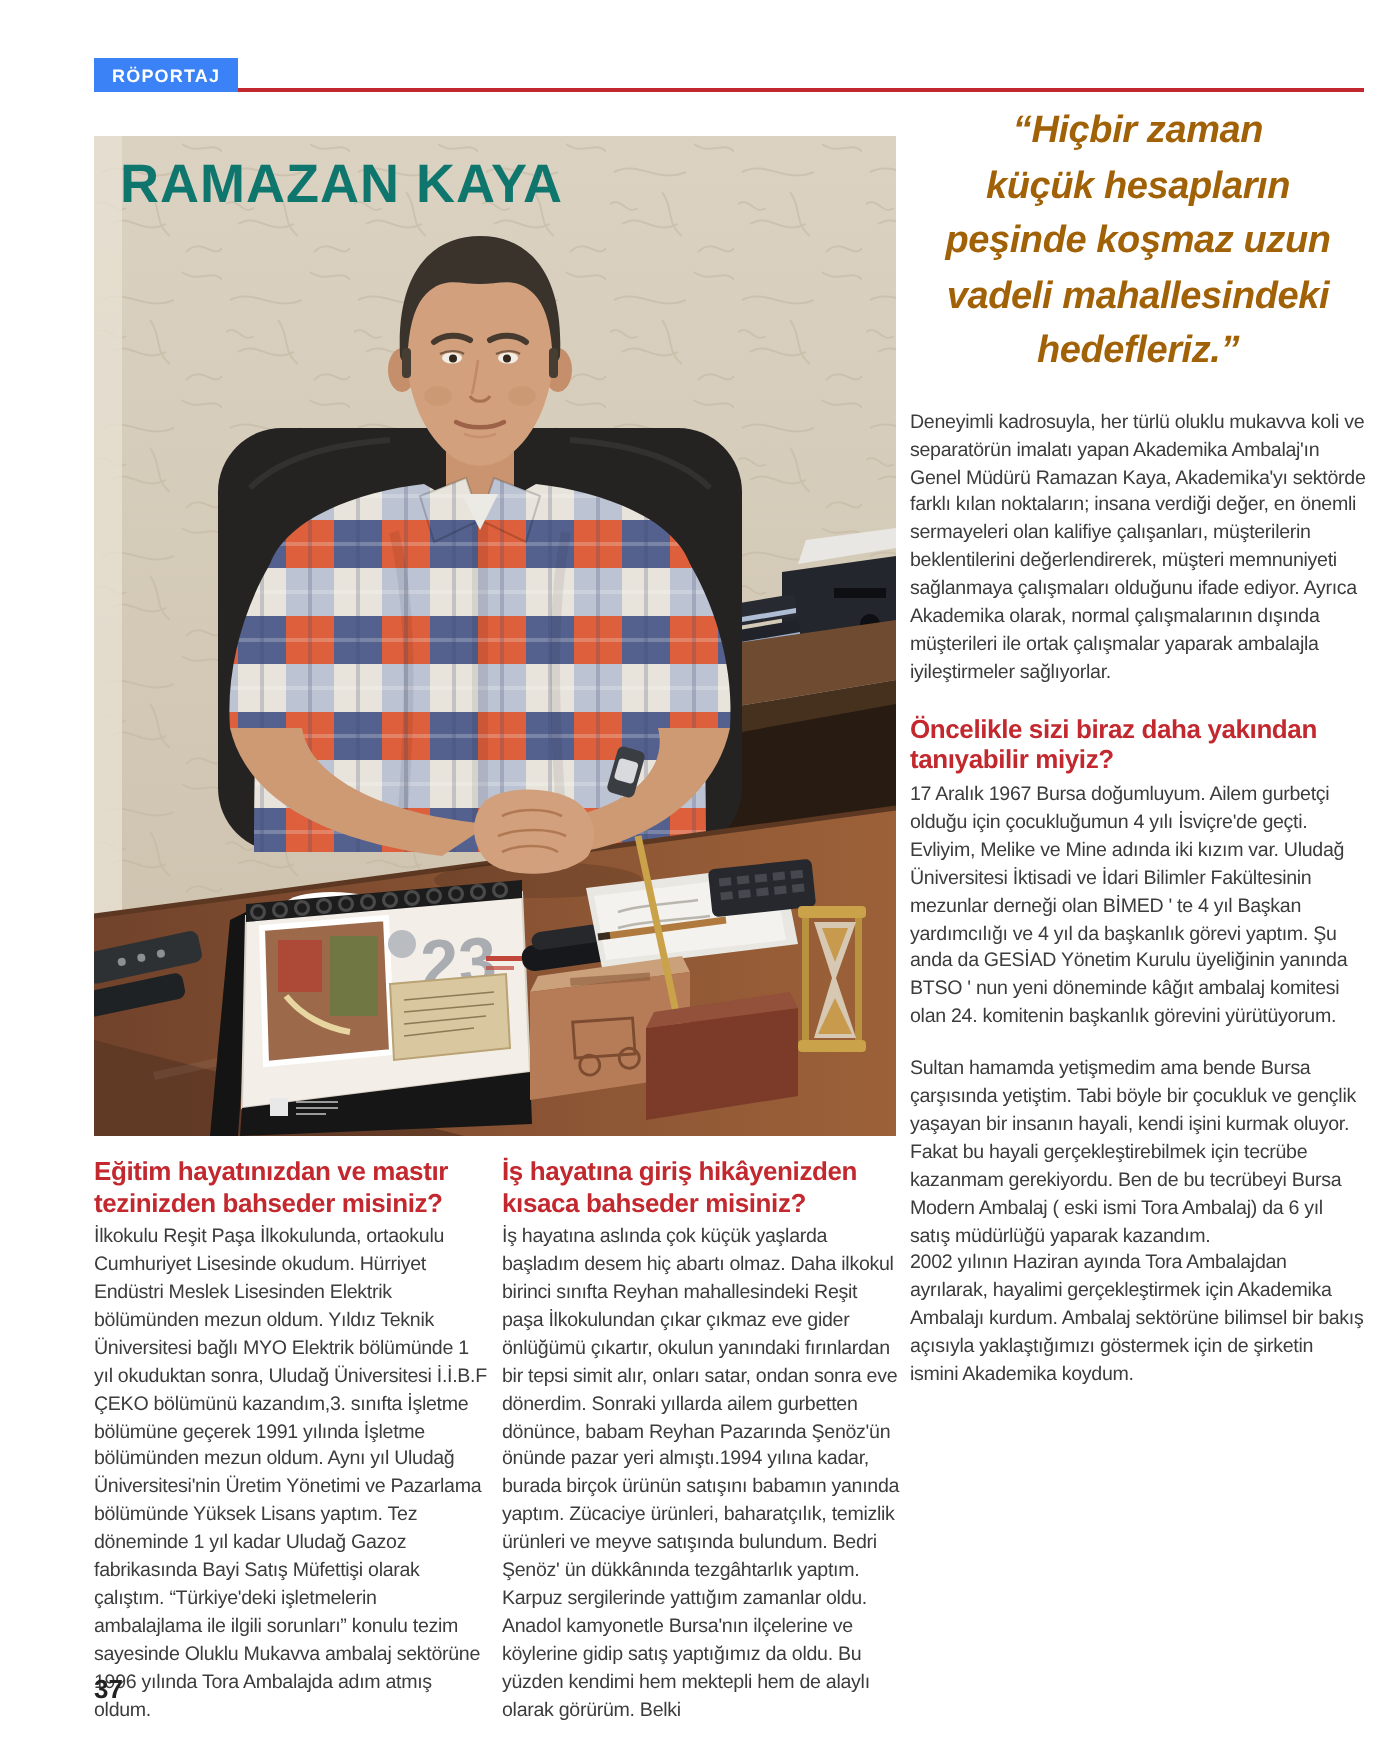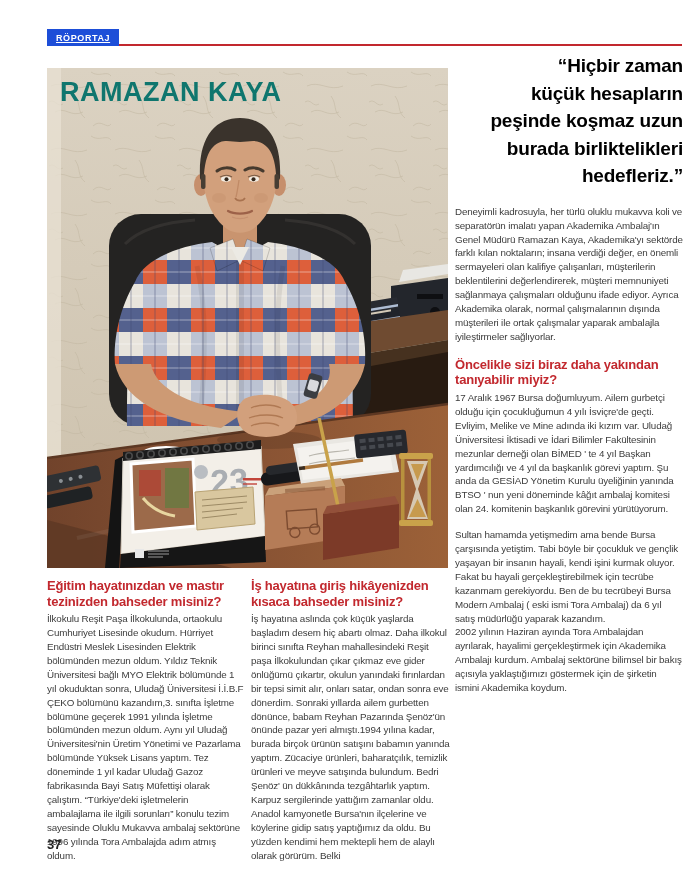--- a/index.html
+++ b/index.html
@@ -3,44 +3,44 @@
 <meta charset="utf-8">
 <style>
   html,body{margin:0;padding:0;}
   body{
     width:700px;height:882px;position:relative;background:#ffffff;
     font-family:"Liberation Sans", sans-serif;overflow:hidden;
     -webkit-font-smoothing:antialiased;
   }
   .kicker-tag{
     position:absolute;left:47px;top:29px;z-index:2;
-    background:#1d4ed8;color:#fff;font-size:9px;font-weight:700;
-    letter-spacing:.6px;padding:4px 9px 3px 9px;text-decoration:underline;
+    background:#3b82f6;color:#fff;font-size:9px;font-weight:700;
+    letter-spacing:.6px;padding:4px 9px 3px 9px;
   }
   .kicker-rule{
     position:absolute;left:47px;top:44px;width:635px;height:2px;background:#c2282e;
   }
   .photo{
     position:absolute;left:47px;top:68px;width:401px;height:500px;overflow:hidden;
     background:#d8cfbf;
   }
   .photo svg{display:block;width:401px;height:500px;}
   .photo-title{position:absolute;left:13px;top:10px;z-index:3;}
   .photo-name{
     font-size:27px;font-weight:700;color:#0f766e;letter-spacing:.5px;line-height:1.05;
   }
   .photo-role{
     font-size:14.5px;color:#33302a;margin-top:6px;letter-spacing:.1px;
   }
   .right-col{
     position:absolute;left:455px;top:52px;width:228px;
   }
   .pull-quote{
-    color:#000000;font-weight:700;font-size:19px;line-height:1.45;
-    text-align:right;letter-spacing:-0.2px;
+    color:#a16207;font-weight:700;font-size:19px;line-height:1.45;
+    text-align:center;letter-spacing:-0.2px;font-style:italic;
   }
   .quote-line{display:block;}
   .body-text{
     font-size:9.8px;line-height:1.42;letter-spacing:-0.15px;color:#3c3c3c;
   }
   .intro{margin-top:15px;}
   .qa-q{
     color:#c2282e;font-weight:700;font-size:13px;line-height:1.2;
     letter-spacing:-0.2px;margin:13px 0 3px 0;
   }
@@ -272,21 +272,21 @@
   <div class="photo-title">
     <div class="photo-name">RAMAZAN KAYA</div>
   </div>
 </div>
 
 <div class="right-col">
   <div class="pull-quote">
     <span class="quote-line">“Hiçbir zaman</span>
     <span class="quote-line">küçük hesapların</span>
     <span class="quote-line">peşinde koşmaz uzun</span>
-    <span class="quote-line">burada birliktelikleri</span>
+    <span class="quote-line">vadeli mahallesindeki</span>
     <span class="quote-line">hedefleriz.”</span>
   </div>
   <div class="body-text intro">Deneyimli kadrosuyla, her türlü oluklu mukavva koli ve separatörün imalatı yapan Akademika Ambalaj'ın Genel Müdürü Ramazan Kaya, Akademika'yı sektörde farklı kılan noktaların; insana verdiği değer, en önemli sermayeleri olan kalifiye çalışanları, müşterilerin beklentilerini değerlendirerek, müşteri memnuniyeti sağlanmaya çalışmaları olduğunu ifade ediyor. Ayrıca Akademika olarak, normal çalışmalarının dışında müşterileri ile ortak çalışmalar yaparak ambalajla iyileştirmeler sağlıyorlar.</div>
   <div class="qa-q">Öncelikle sizi biraz daha yakından tanıyabilir miyiz?</div>
   <div class="body-text">17 Aralık 1967 Bursa doğumluyum. Ailem gurbetçi olduğu için çocukluğumun 4 yılı İsviçre'de geçti. Evliyim, Melike ve Mine adında iki kızım var. Uludağ Üniversitesi İktisadi ve İdari Bilimler Fakültesinin mezunlar derneği olan BİMED ' te 4 yıl Başkan yardımcılığı ve 4 yıl da başkanlık görevi yaptım. Şu anda da GESİAD Yönetim Kurulu üyeliğinin yanında BTSO ' nun yeni döneminde kâğıt ambalaj komitesi olan 24. komitenin başkanlık görevini yürütüyorum.</div>
   <div class="body-text para-gap">Sultan hamamda yetişmedim ama bende Bursa çarşısında yetiştim. Tabi böyle bir çocukluk ve gençlik yaşayan bir insanın hayali, kendi işini kurmak oluyor. Fakat bu hayali gerçekleştirebilmek için tecrübe kazanmam gerekiyordu. Ben de bu tecrübeyi Bursa Modern Ambalaj ( eski ismi Tora Ambalaj) da 6 yıl satış müdürlüğü yaparak kazandım.</div>
   <div class="body-text">2002 yılının Haziran ayında Tora Ambalajdan ayrılarak, hayalimi gerçekleştirmek için Akademika Ambalajı kurdum. Ambalaj sektörüne bilimsel bir bakış açısıyla yaklaştığımızı göstermek için de şirketin ismini Akademika koydum.</div>
 </div>
 
 <div class="col-left">

